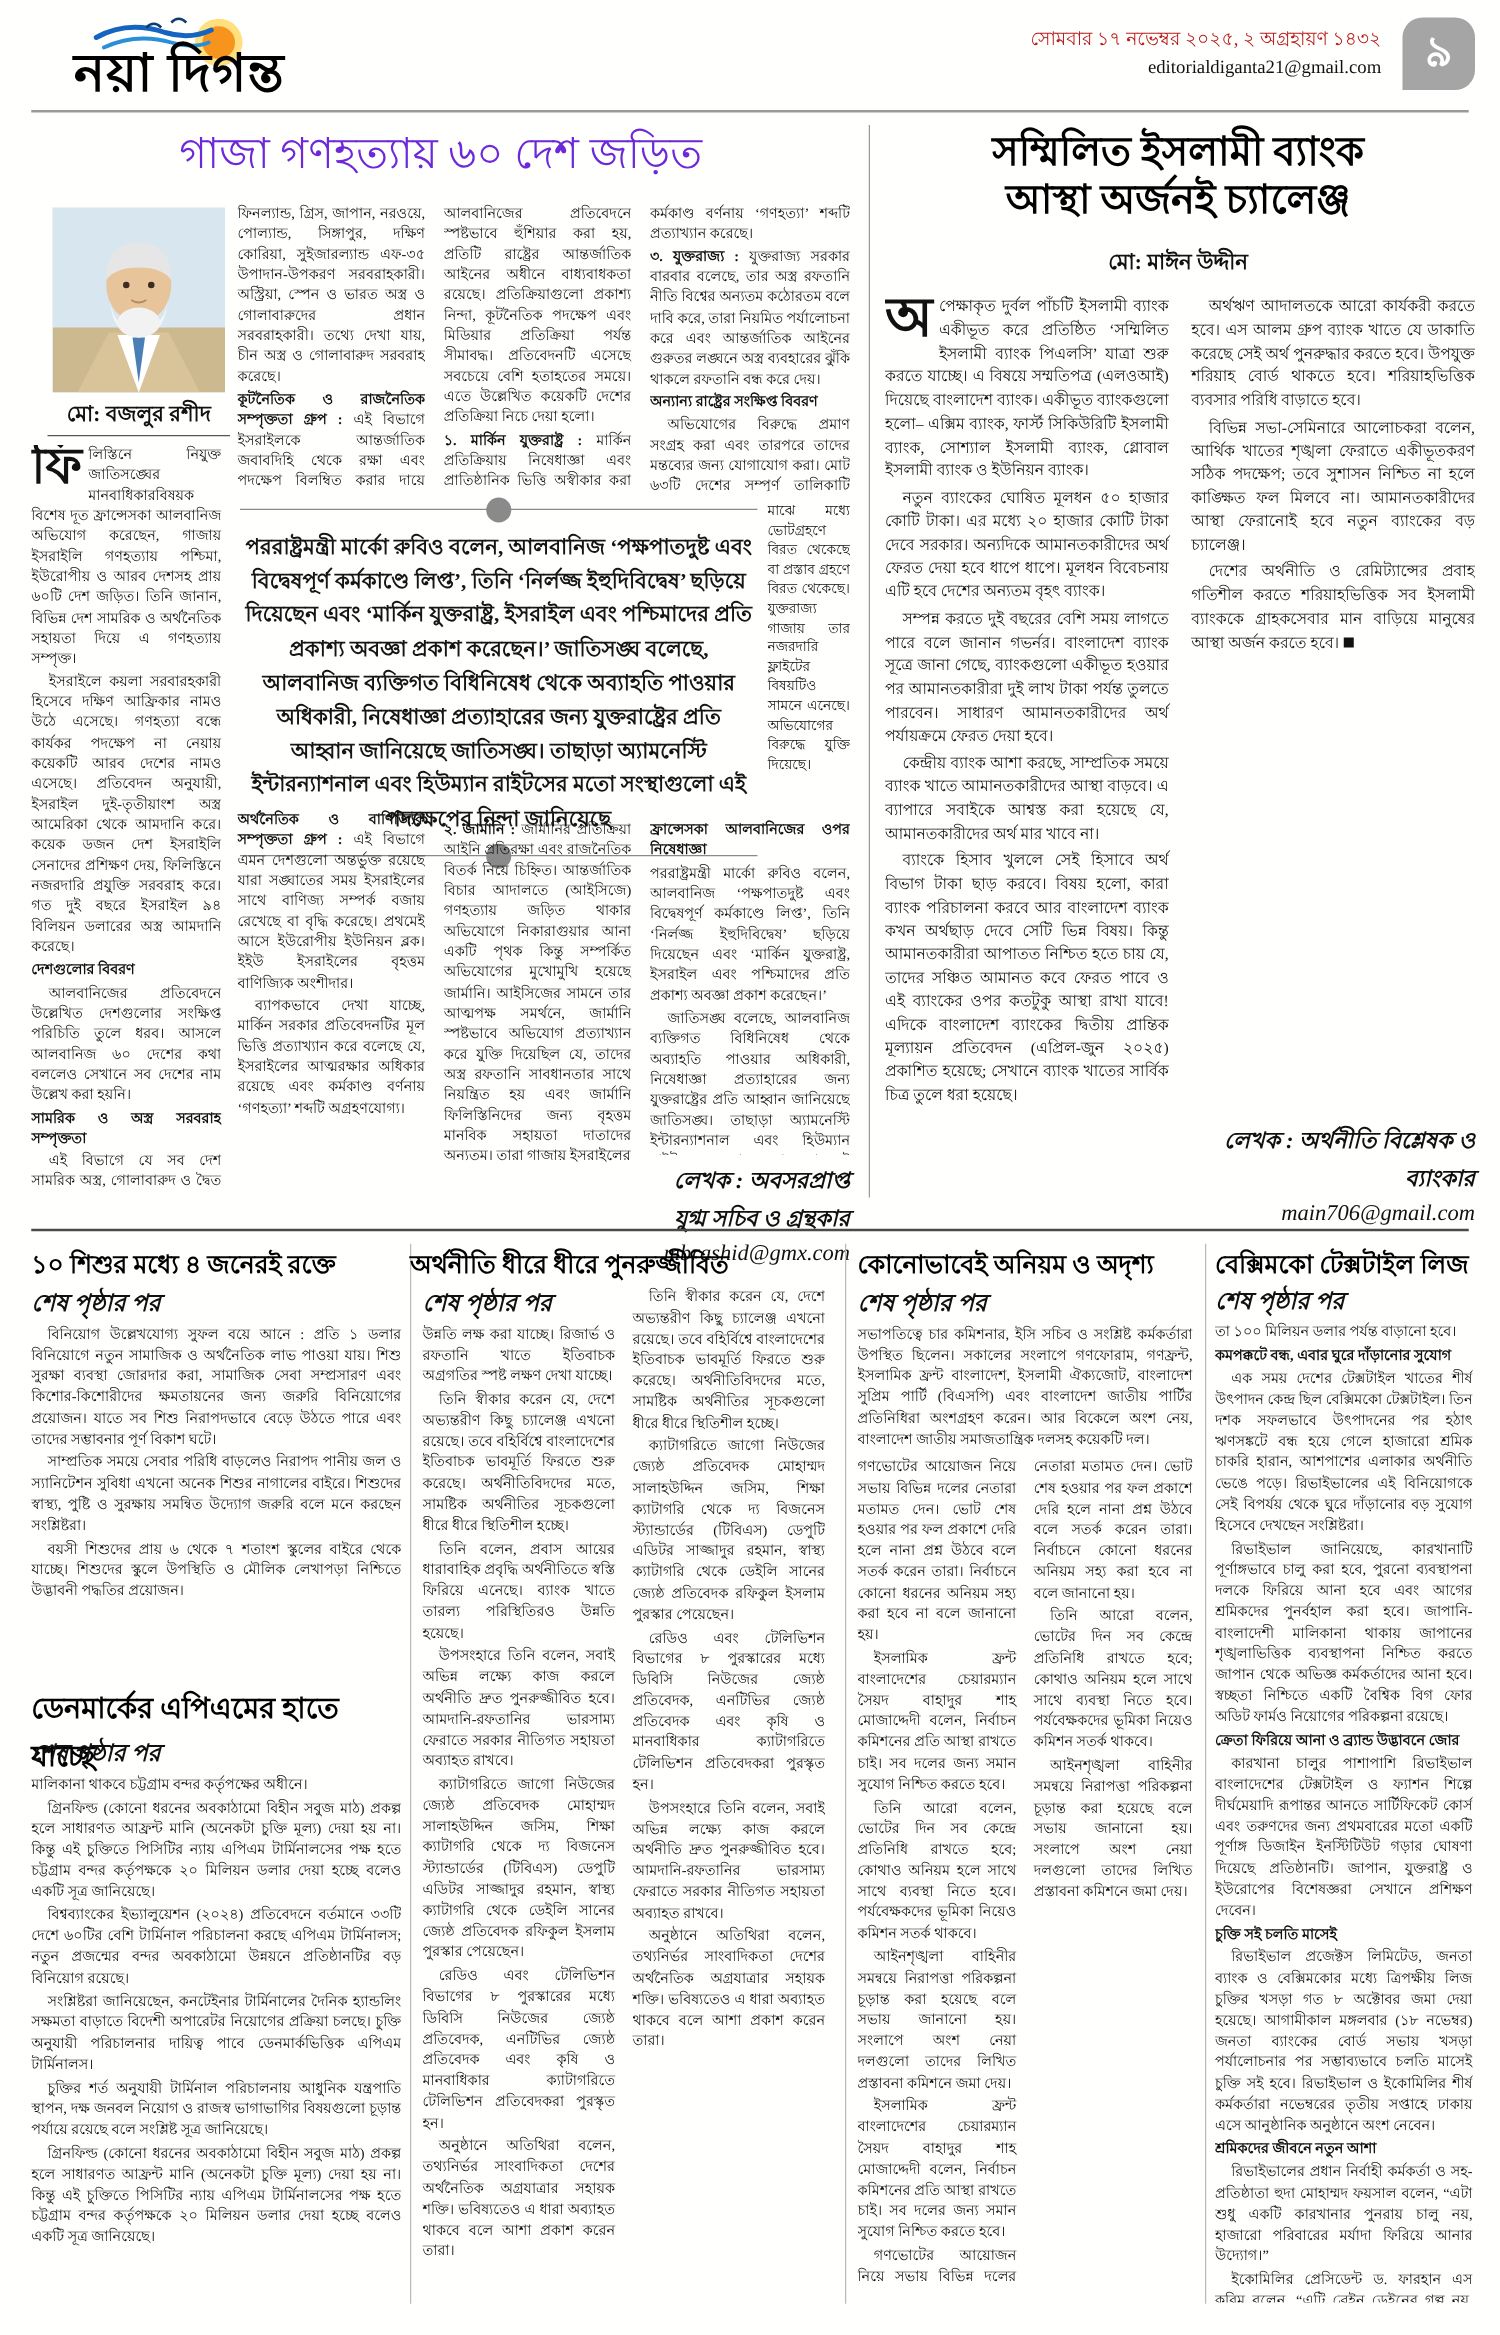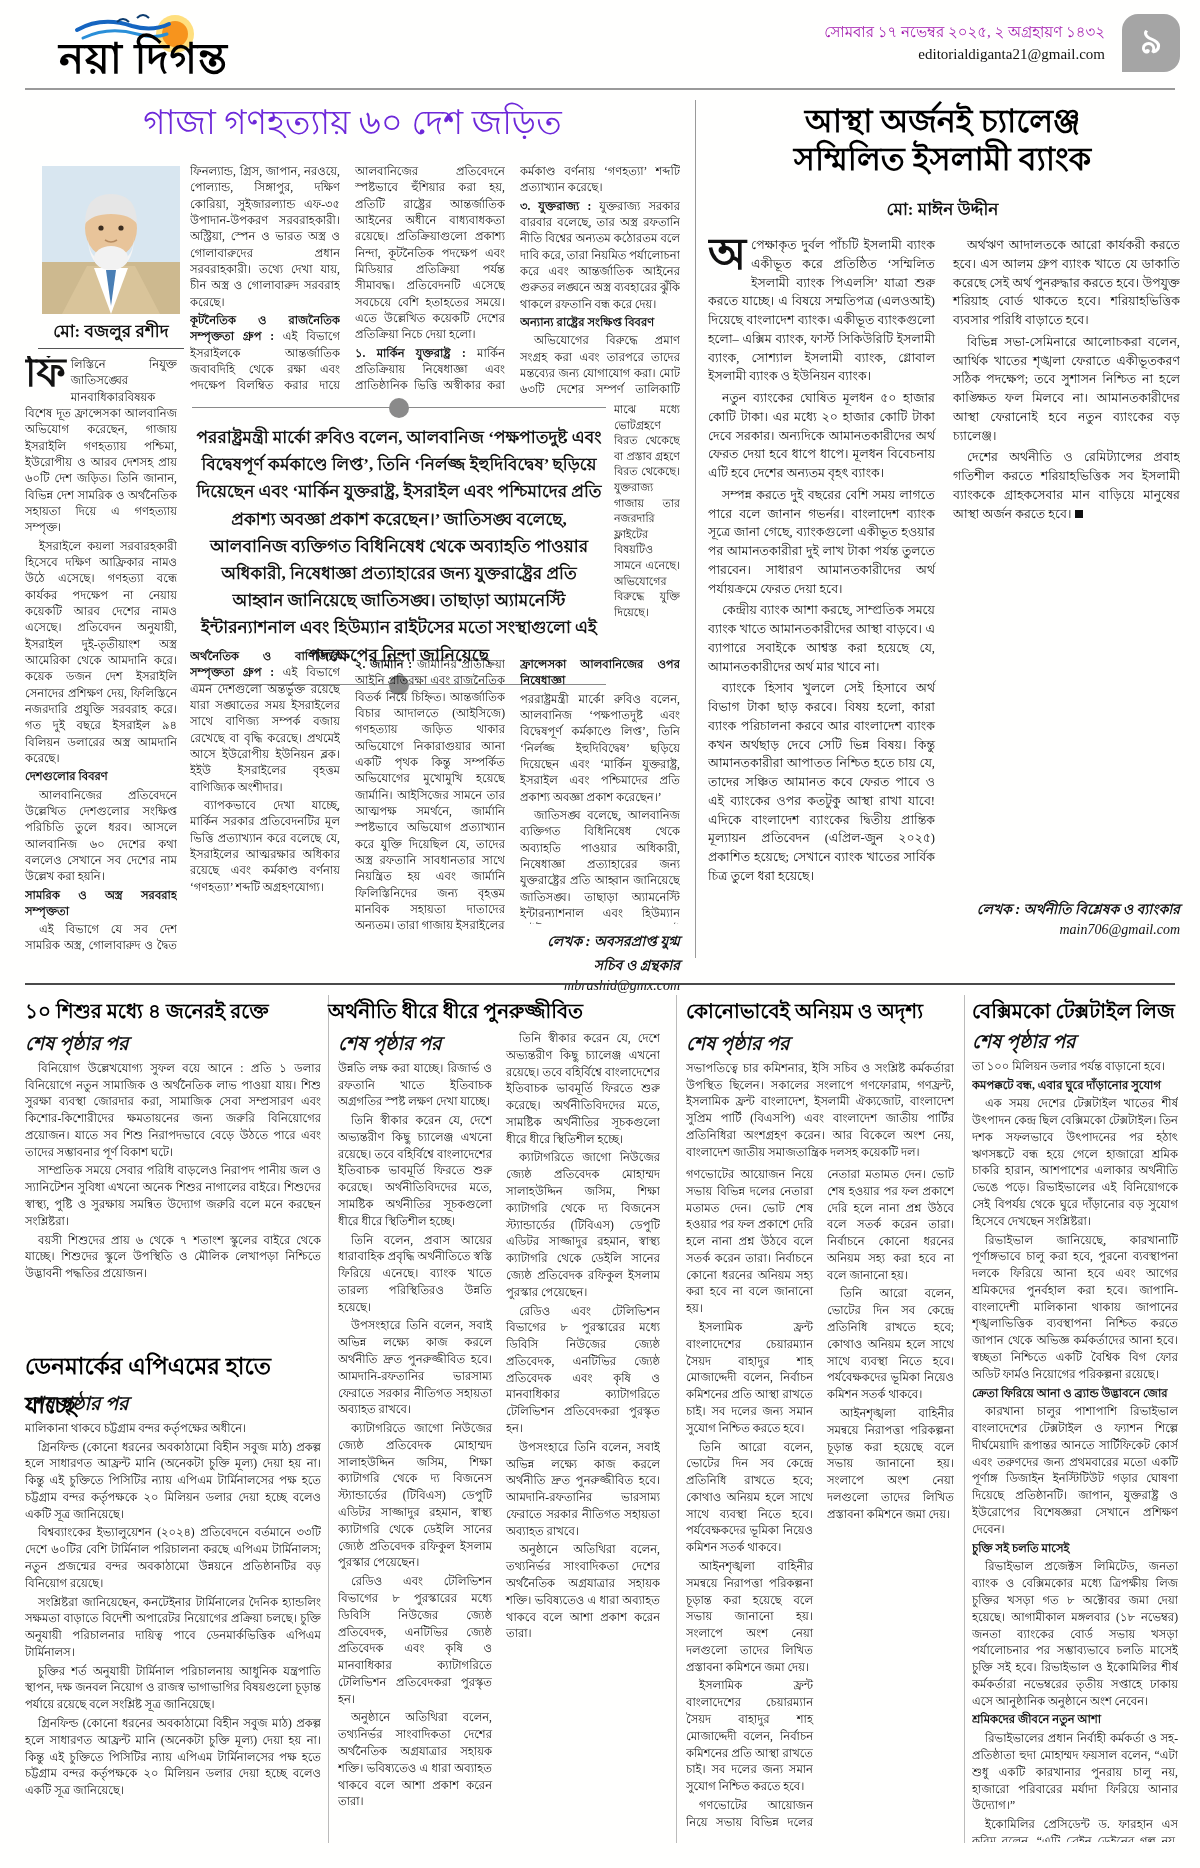--- a/index.html
+++ b/index.html
@@ -4,21 +4,21 @@
 <style>
   html,body{margin:0;padding:0;background:#e9e9e9;}
   .page{position:relative;width:1200px;height:1868px;margin:0 auto;background:#fffffe;
         font-family:"Liberation Serif","DejaVu Serif",serif;color:#111;overflow:hidden;}
   
   .logo{position:absolute;left:28px;top:8px;width:260px;height:68px;margin-left:29px;}
   .logo-art{position:absolute;left:0;top:0;}
   .logo-text{position:absolute;left:2px;top:18px;font-size:42px;font-weight:800;color:#000;
              letter-spacing:1px;white-space:nowrap;}
   .dateline{position:absolute;right:95px;top:22px;text-align:right;line-height:1.45;}
-  .dateline .d1{font-size:15px;color:#a21caf;}
+  .dateline .d1{font-size:15px;color:#b91c1c;}
   .dateline .d2{font-size:15px;color:#111;font-family:"Liberation Serif",serif;}
   .page-badge{position:absolute;right:20px;top:14px;width:58px;height:58px;background:#a5a5a5;
               border-radius:16px 16px 16px 0;color:#fff;font-size:34px;font-weight:700;
               display:flex;align-items:center;justify-content:center;}
   .rule-top{position:absolute;left:25px;right:25px;top:88px;height:2px;background:#9a9a9a;}
   
   .gaza-headline{position:absolute;left:25px;top:96px;width:655px;text-align:center;
                  font-size:34px;font-weight:400;color:#6d28d9;}
   .bank-headline{position:absolute;left:705px;top:102px;width:475px;text-align:center;
                  font-size:32px;font-weight:800;line-height:1.2;color:#000;}
@@ -50,21 +50,21 @@
   
   .vrule{position:absolute;width:1px;background:#9a9a9a;}
   .section-rule{position:absolute;left:25px;right:25px;top:983px;height:2px;background:#4a4a4a;}
   
   .bank-body{position:absolute;left:708px;top:236px;width:472px;height:655px;overflow:hidden;
              column-count:2;column-gap:18px;column-fill:auto;text-align:justify;
              font-size:12.5px;line-height:1.5;}
   .bank-body p{margin:0 0 3px;text-indent:14px;}
   .bank-body p.noind{text-indent:0;}
   .dropcap2{float:left;font-size:44px;line-height:38px;font-weight:800;margin:0 5px 0 0;}
-  .credit{font-size:14px;text-align:right;font-style:italic;}
+  .credit{font-size:18px;text-align:right;font-style:italic;}
   .credit .credit-line{font-weight:700;}
   .bank-credit{position:absolute;left:930px;top:898px;width:250px;}
   .gaza-credit{position:absolute;left:520px;top:930px;width:160px;}
   
   .bot-head{position:absolute;text-align:left;font-size:20px;font-weight:800;color:#000;}
   .cont-label{font-weight:700;font-style:italic;font-size:19px;text-indent:0 !important;}
   .bot-body{position:absolute;overflow:hidden;text-align:justify;font-size:11.5px;
             line-height:1.46;}
   .bot-body p{margin:0 0 2px;text-indent:13px;}
   .bot-body p.noind{text-indent:0;}
@@ -169,22 +169,22 @@
     <p>জাতিসঙ্ঘ বলেছে, আলবানিজ ব্যক্তিগত বিধিনিষেধ থেকে অব্যাহতি পাওয়ার অধিকারী, নিষেধাজ্ঞা প্রত্যাহারের জন্য যুক্তরাষ্ট্রের প্রতি আহ্বান জানিয়েছে জাতিসঙ্ঘ। তাছাড়া অ্যামনেস্টি ইন্টারন্যাশনাল এবং হিউম্যান রাইটসের মতো সংস্থাগুলো এই পদক্ষেপের নিন্দা জানিয়েছে।</p>
   </div>
   <div class="gaza-credit credit">
     <div class="credit-line">লেখক : অবসরপ্রাপ্ত যুগ্ম সচিব ও গ্রন্থকার</div>
     <div class="credit-email">mbrashid@gmx.com</div>
   </div>
 
   <div class="vrule" style="left:695px;top:100px;height:858px"></div>
 
   <div class="bank-headline">
+    <div>সম্মিলিত ইসলামী ব্যাংক</div>
     <div>আস্থা অর্জনই চ্যালেঞ্জ</div>
-    <div>সম্মিলিত ইসলামী ব্যাংক</div>
   </div>
   <div class="bank-byline">মো: মাঈন উদ্দীন</div>
 
   <div class="bank-body">
     <p class="noind"><span class="dropcap2">অ</span><span>পেক্ষাকৃত দুর্বল পাঁচটি ইসলামী ব্যাংক একীভূত করে প্রতিষ্ঠিত ‘সম্মিলিত ইসলামী ব্যাংক পিএলসি’ যাত্রা শুরু করতে যাচ্ছে। এ বিষয়ে সম্মতিপত্র (এলওআই) দিয়েছে বাংলাদেশ ব্যাংক। একীভূত ব্যাংকগুলো হলো– এক্সিম ব্যাংক, ফার্স্ট সিকিউরিটি ইসলামী ব্যাংক, সোশ্যাল ইসলামী ব্যাংক, গ্লোবাল ইসলামী ব্যাংক ও ইউনিয়ন ব্যাংক।</span></p>
     <p>নতুন ব্যাংকের ঘোষিত মূলধন ৫০ হাজার কোটি টাকা। এর মধ্যে ২০ হাজার কোটি টাকা দেবে সরকার। অন্যদিকে আমানতকারীদের অর্থ ফেরত দেয়া হবে ধাপে ধাপে। মূলধন বিবেচনায় এটি হবে দেশের অন্যতম বৃহৎ ব্যাংক।</p>
     <p>সম্পন্ন করতে দুই বছরের বেশি সময় লাগতে পারে বলে জানান গভর্নর। বাংলাদেশ ব্যাংক সূত্রে জানা গেছে, ব্যাংকগুলো একীভূত হওয়ার পর আমানতকারীরা দুই লাখ টাকা পর্যন্ত তুলতে পারবেন। সাধারণ আমানতকারীদের অর্থ পর্যায়ক্রমে ফেরত দেয়া হবে।</p>
     <p>কেন্দ্রীয় ব্যাংক আশা করছে, সাম্প্রতিক সময়ে ব্যাংক খাতে আমানতকারীদের আস্থা বাড়বে। এ ব্যাপারে সবাইকে আশ্বস্ত করা হয়েছে যে, আমানতকারীদের অর্থ মার খাবে না।</p>
     <p>ব্যাংকে হিসাব খুললে সেই হিসাবে অর্থ বিভাগ টাকা ছাড় করবে। বিষয় হলো, কারা ব্যাংক পরিচালনা করবে আর বাংলাদেশ ব্যাংক কখন অর্থছাড় দেবে সেটি ভিন্ন বিষয়। কিন্তু আমানতকারীরা আপাতত নিশ্চিত হতে চায় যে, তাদের সঞ্চিত আমানত কবে ফেরত পাবে ও এই ব্যাংকের ওপর কতটুকু আস্থা রাখা যাবে! এদিকে বাংলাদেশ ব্যাংকের দ্বিতীয় প্রান্তিক মূল্যায়ন প্রতিবেদন (এপ্রিল-জুন ২০২৫) প্রকাশিত হয়েছে; সেখানে ব্যাংক খাতের সার্বিক চিত্র তুলে ধরা হয়েছে।</p>
     <p>অর্থঋণ আদালতকে আরো কার্যকরী করতে হবে। এস আলম গ্রুপ ব্যাংক খাতে যে ডাকাতি করেছে সেই অর্থ পুনরুদ্ধার করতে হবে। উপযুক্ত শরিয়াহ বোর্ড থাকতে হবে। শরিয়াহভিত্তিক ব্যবসার পরিধি বাড়াতে হবে।</p>

